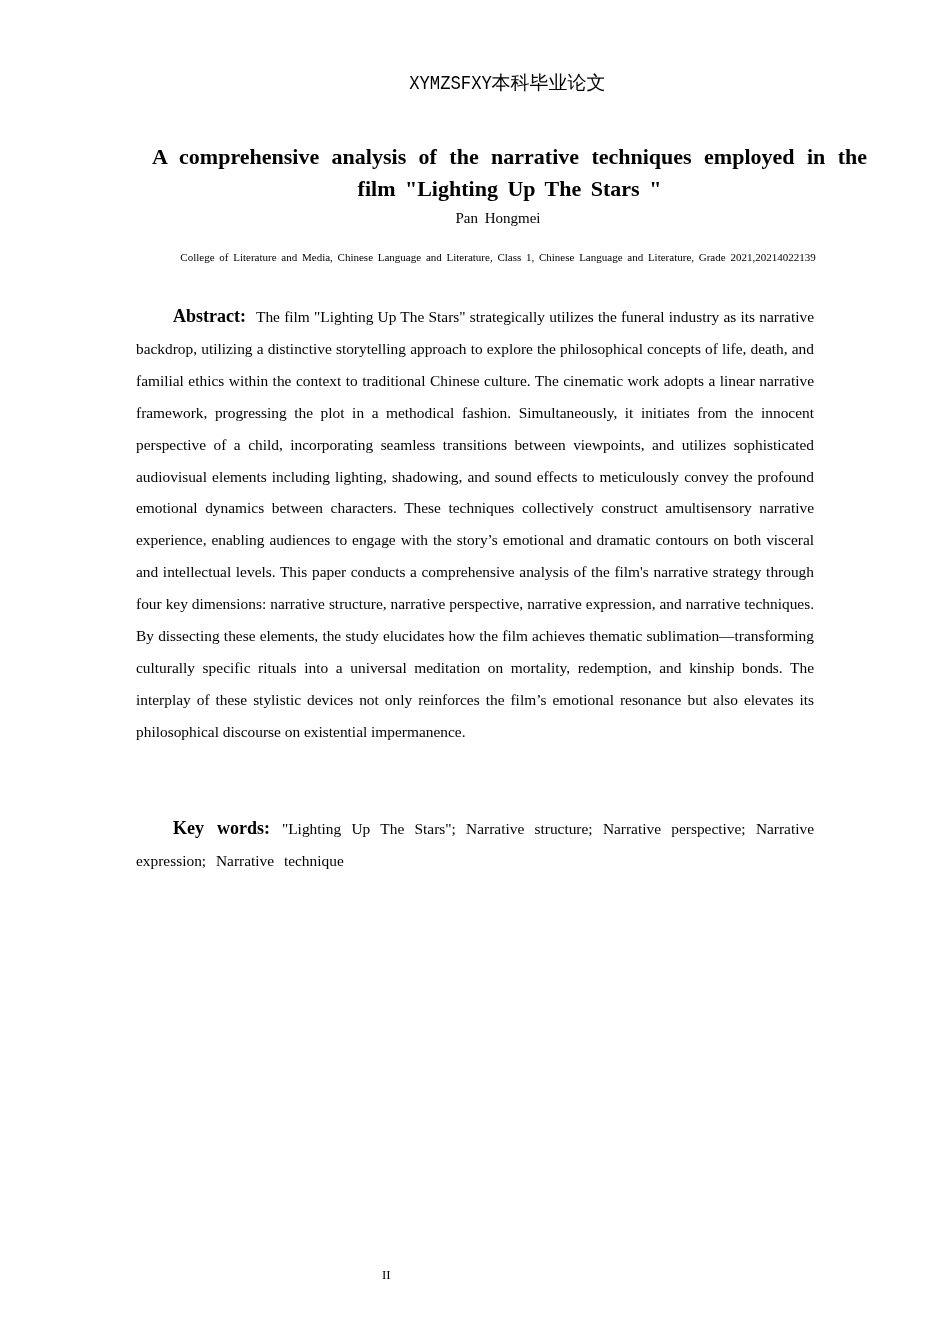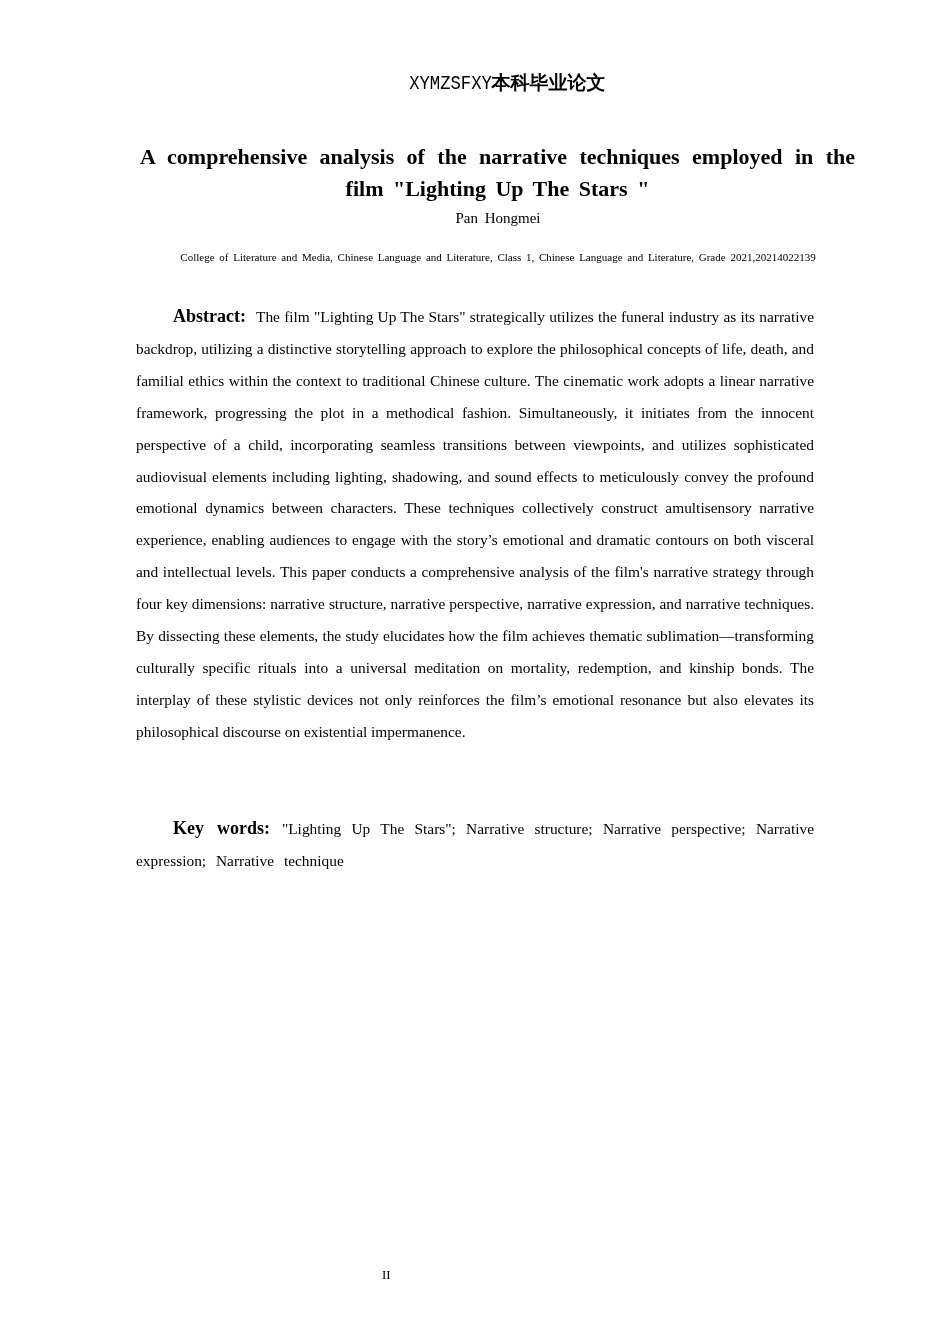--- a/index.html
+++ b/index.html
@@ -1,20 +1,20 @@
 <!DOCTYPE html>
 <html><head>
 <meta charset="utf-8">
 <style>
   html, body { margin: 0; padding: 0; background: #ffffff; }
   body { width: 950px; height: 1344px; position: relative; overflow: hidden; color: #000; font-family: "Liberation Serif", serif; }
   .header { position: absolute; top: 70px; left: 0; width: 996px; text-align: center; font-size: 21px; letter-spacing: 0px; }
   .header .latin { font-family: "Liberation Mono", "DejaVu Sans Mono", monospace; font-size: 21px; transform: scaleX(0.82); display: inline-block; transform-origin: right center; }
-  .header .cjk { font-family: "DejaVu Sans", sans-serif; font-weight: bold; font-size: 19px; text-align: right; }
-  .title { position: absolute; top: 141px; left: 140px; width: 715px; font-weight: bold; font-size: 22px; line-height: 32px; text-align: justify; text-align-last: center; word-spacing: 4px; }
+  .header .cjk { font-family: "DejaVu Sans", sans-serif; font-weight: normal; font-size: 19px; text-align: right; }
+  .title { position: absolute; top: 141px; left: 152px; width: 715px; font-weight: bold; font-size: 22px; line-height: 32px; text-align: justify; text-align-last: center; word-spacing: 4px; }
   .author { position: absolute; top: 210px; left: 0; width: 996px; text-align: center; font-size: 15px; word-spacing: 3px; }
   .affil { position: absolute; top: 241px; left: 155px; width: 686px; font-size: 11px; line-height: 32px; text-align: justify; text-align-last: center; word-spacing: 2px; }
   .abstract { position: absolute; top: 301px; left: 136px; width: 678px; font-size: 15.4px; line-height: 31.9px; text-align: justify; }
   .abstract .lead { font-weight: bold; font-size: 18px; margin-left: 37px; margin-right: 10px; margin-top: 48px; }
   .keywords { position: absolute; top: 813px; left: 136px; width: 678px; font-size: 15.4px; line-height: 31.5px; text-align: justify; word-spacing: 6px; }
   .keywords .lead { font-weight: bold; font-size: 18px; margin-left: 37px; margin-right: 12px; word-spacing: 8px; }
   .pagenum { position: absolute; top: 1247px; left: 382px; font-size: 13px; margin-top: 20px; }
 </style>
 </head>
 <body>

